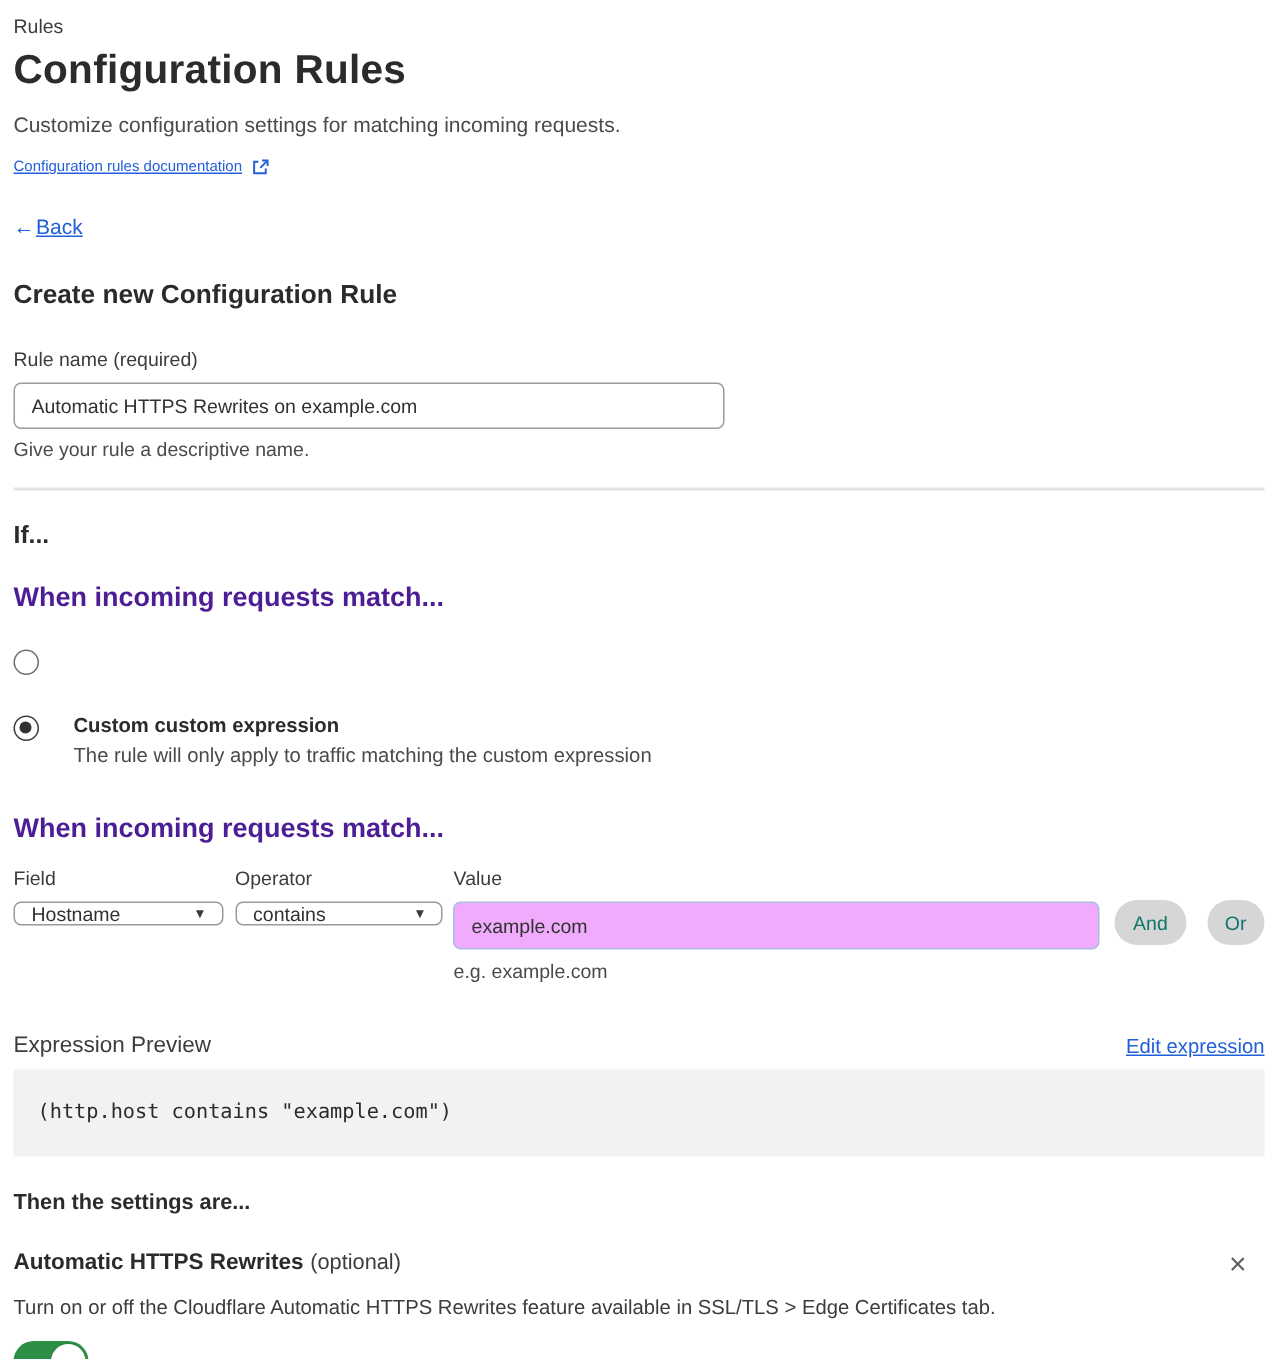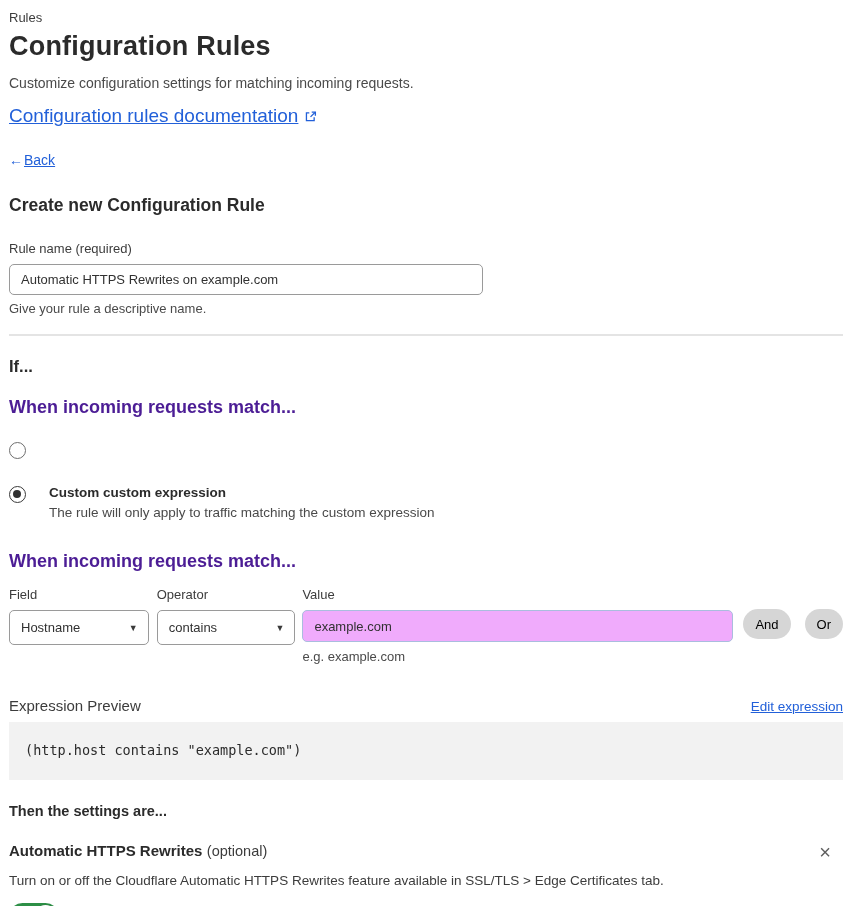--- a/index.html
+++ b/index.html
@@ -5,21 +5,21 @@
   * { margin:0; padding:0; box-sizing:border-box; }
   html,body { width:852px; height:906px; background:#fff; overflow:hidden; }
   body { font-family:"Liberation Sans", sans-serif; color:#313131; }
   .page { padding:10px 9px 0 9px; width:852px; }
 
   .breadcrumb { font-size:13px; color:#3c3c3c; }
   h1.page-title { font-size:27px; font-weight:bold; color:#2b2b2b; margin-top:6px; letter-spacing:.2px; }
   .subtitle { font-size:14px; color:#4a4a4a; margin-top:13px; }
 
   a.link { color:#2260d9; text-decoration:underline; cursor:pointer; }
-  .doc-link-row { margin-top:14px; font-size:19px; display:flex; align-items:center; gap:6px; }
+  .doc-link-row { margin-top:14px; font-size:10px; display:flex; align-items:center; gap:6px; }
   .ext-icon svg { display:block; }
 
   .back-row { margin-top:25px; font-size:14px; }
   .back-arrow { color:#2260d9; text-decoration:none; margin-right:1px; }
 
   h2.form-heading { font-size:17.5px; font-weight:bold; margin-top:27px; color:#2b2b2b; }
 
   .field-label { font-size:13px; color:#3c3c3c; margin-top:25px; }
   .rule-name-input { margin-top:8px; width:474px; height:31px; border:1px solid #9a9a9a; border-radius:5px;
       padding:0 11px; font-size:13px; color:#313131; font-family:"Liberation Sans", sans-serif; background:#fff; }
@@ -40,27 +40,27 @@
   .radio-texts { margin-left:23px; }
   .radio-label { font-size:13.5px; font-weight:bold; color:#2b2b2b; cursor:pointer; }
   .radio-desc { font-size:13.5px; color:#4a4a4a; margin-top:5px; }
 
   .builder-heading { margin-top:31px; }
   .builder-grid { display:flex; margin-top:15px; align-items:flex-start; }
   .col-field { width:140px; }
   .col-operator { width:139px; margin-left:8px; }
   .col-value { width:431px; margin-left:7px; }
   .col-label { font-size:13px; color:#3c3c3c; margin-bottom:8px; }
-  .select-box { height:35px; border:1px solid #9a9a9a; border-radius:5px; background:#fff; display:flex;
+  .select-box { height:16px; border:1px solid #9a9a9a; border-radius:5px; background:#fff; display:flex;
       align-items:center; justify-content:space-between; padding:0 10px 0 11px; font-size:13px; cursor:pointer;gap:20px; }
   .caret { font-size:9px; color:#3a3a3a; }
   .value-input { width:431px; height:32px; border:1px solid #aabdde; border-radius:5px; background:#f0abfc;
       padding:0 11px; font-size:13px; color:#313131; font-family:"Liberation Sans", sans-serif; }
   .conn-btn { height:30px; padding:0 12px; background:#d6d6d6; border:none; border-radius:15px; font-size:13px;
-      color:#000000; font-family:"Liberation Sans", sans-serif; cursor:pointer; margin-top:22px; }
+      color:#0f766e; font-family:"Liberation Sans", sans-serif; cursor:pointer; margin-top:22px; }
   .btn-and { margin-left:10px; }
   .btn-or { margin-left:14px; }
   .eg-text { font-size:13px; color:#4a4a4a; margin-top:7px; }
 
   .preview-row { display:flex; justify-content:space-between; align-items:flex-end; margin-top:33px; }
   .preview-label { font-size:15px; color:#3c3c3c; }
   .edit-link { font-size:13.5px; }
   .code-box { margin-top:8px; background:#f2f2f2; padding:19px 16px 21px 16px; }
   .code-text { font-family:"DejaVu Sans Mono", monospace; font-size:13.5px; color:#2b2b2b; }
 

